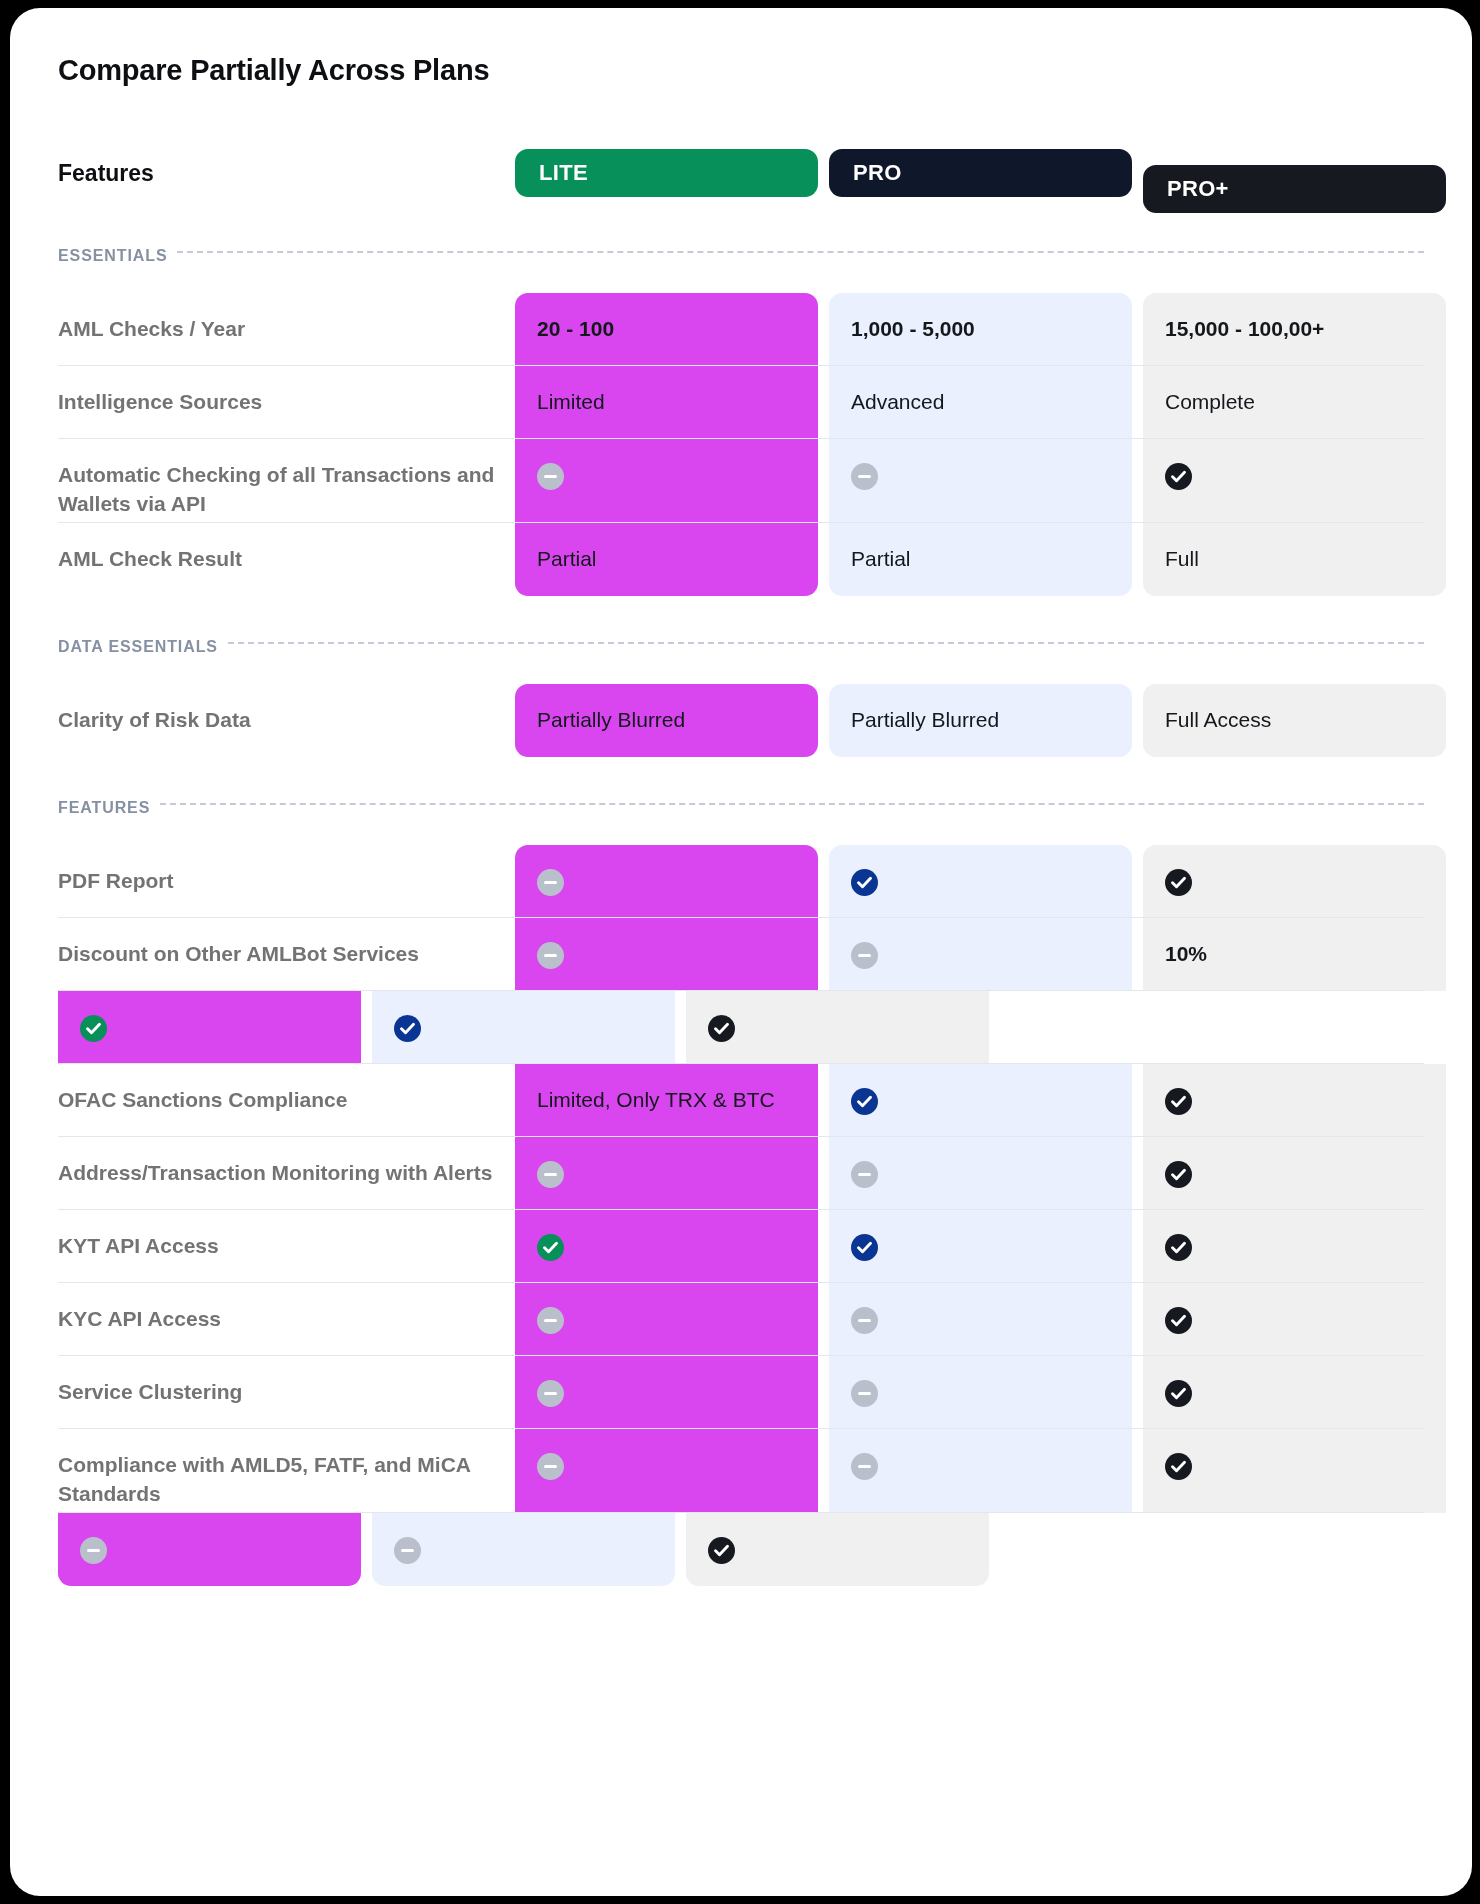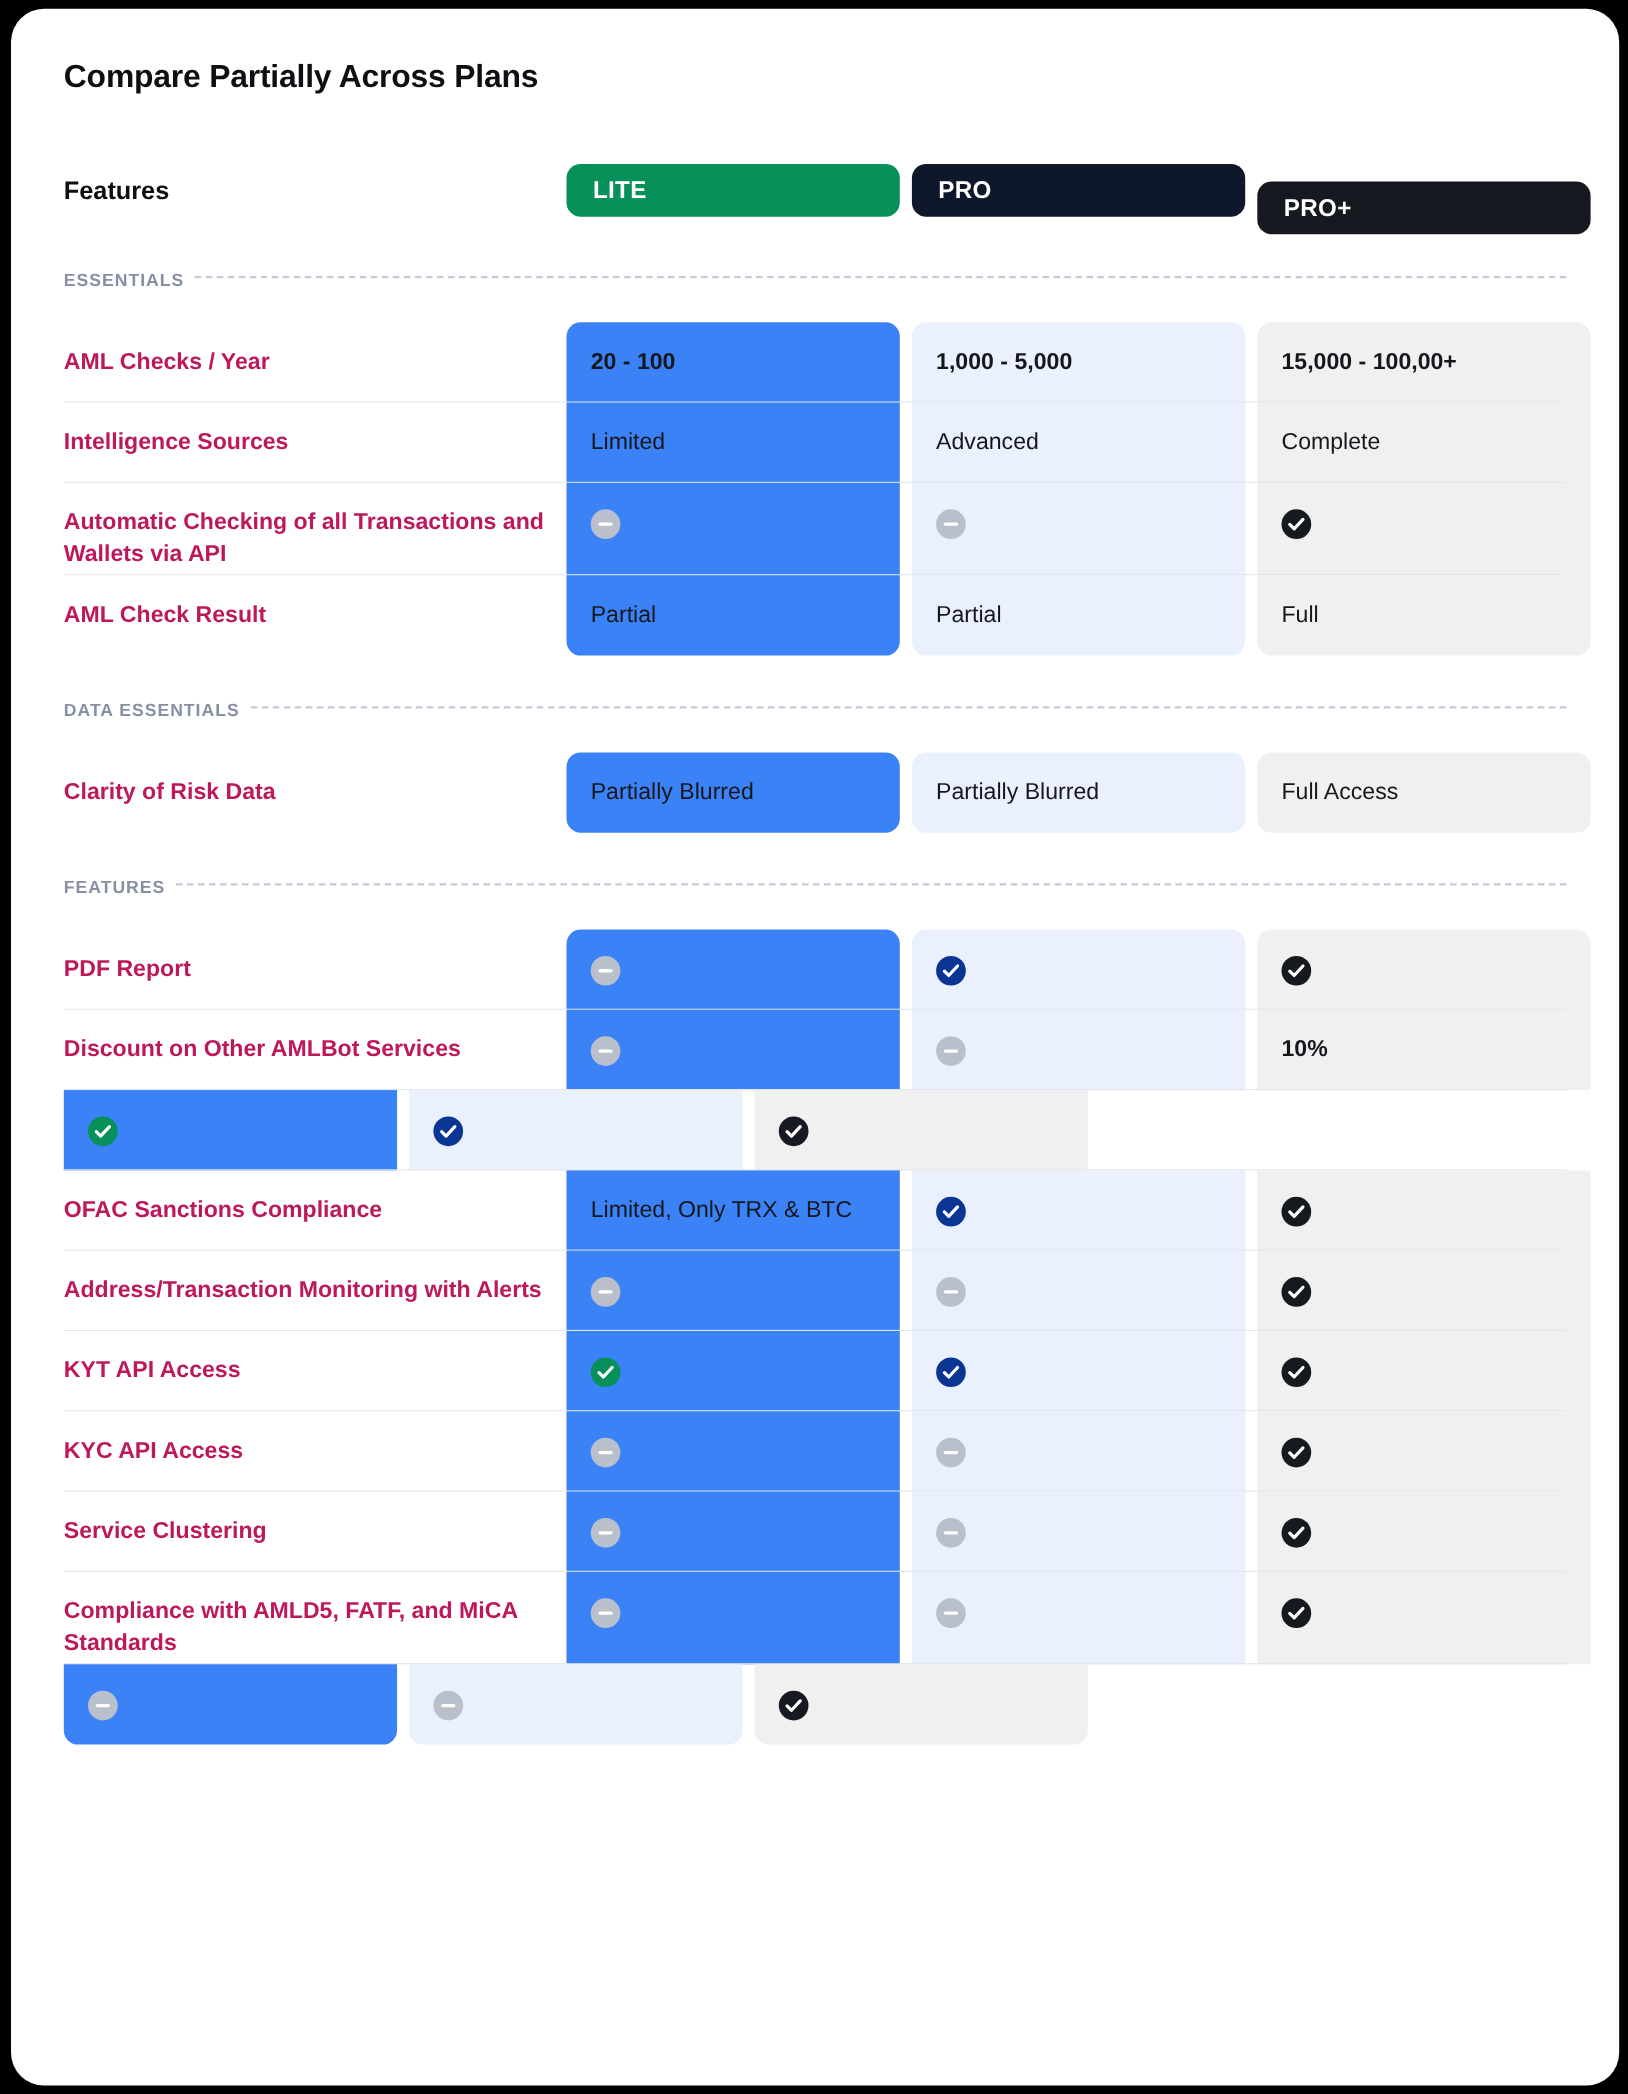--- a/index.html
+++ b/index.html
@@ -92,34 +92,34 @@
     height: 0;
     border-top: 2px dashed #c4cbd6;
     margin-top: 4px;
   }
 
   
   .body-block { position: relative; }
   .feat-cell {
     font-size: 21px;
     font-weight: bold;
-    color: #be185d;
+    color: #737373;
     line-height: 1.38;
     padding: 22px 0 4px 0;
   }
   .val-cell {
     font-size: 21px;
     color: #14171c;
     line-height: 1.38;
     padding: 22px 0 22px 22px;
     display: flex;
     align-items: flex-start;
   }
   .val-cell.bold { font-weight: bold; }
-  .c-lite   { background: #3b82f6; }
+  .c-lite   { background: #d946ef; }
   .c-pro    { background: #eaf0fd; }
   .c-plus   { background: #f0f0f0; }
 
   .grid-row.first .col-plan { border-radius: 13px 13px 0 0; }
   .grid-row.last  .col-plan { border-radius: 0 0 13px 13px; }
   .grid-row.only  .col-plan { border-radius: 13px; }
 
   .rowline {
     position: absolute;
     left: 0;

